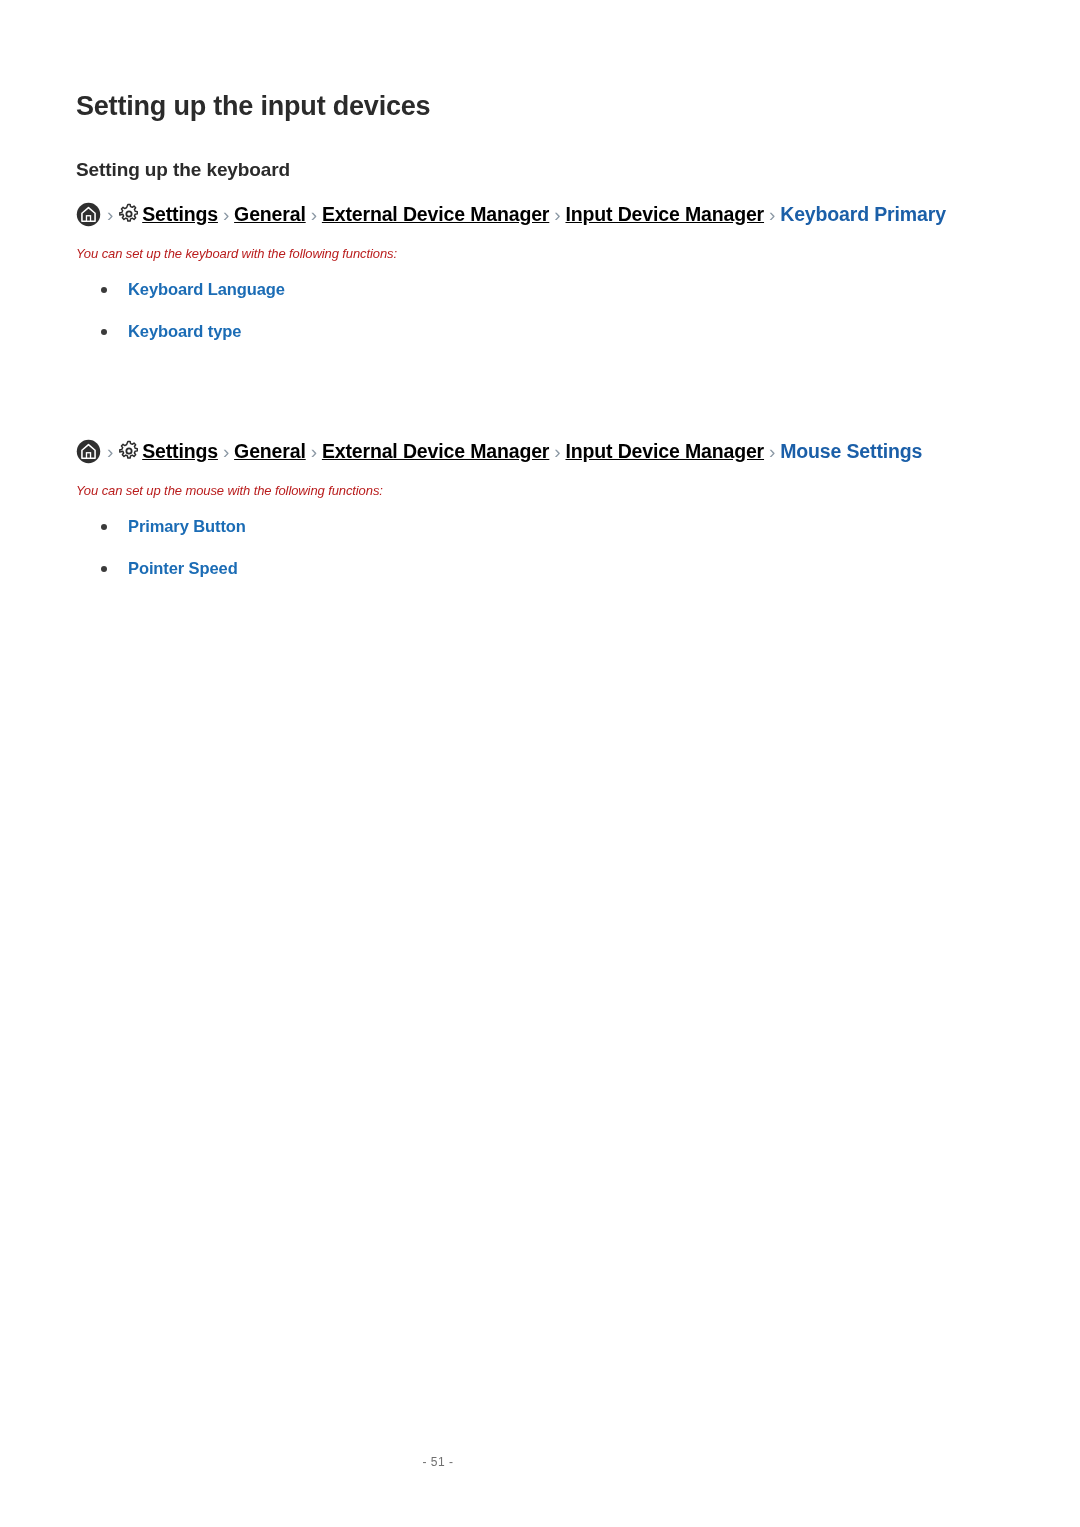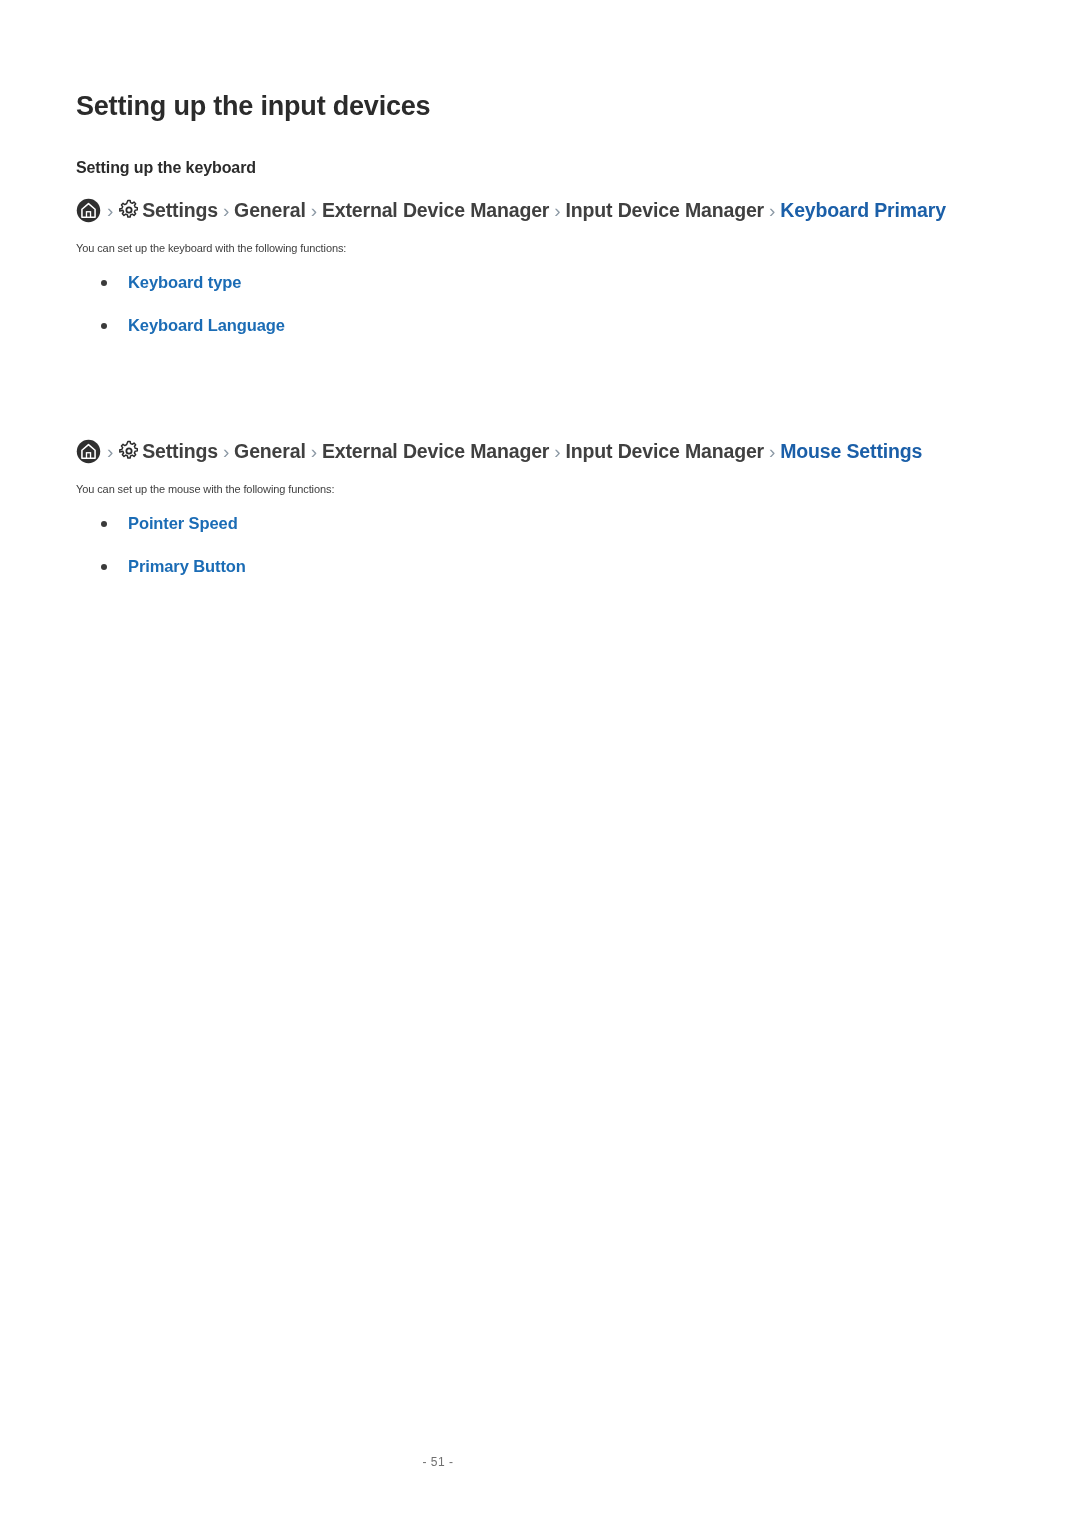--- a/index.html
+++ b/index.html
@@ -38,41 +38,42 @@
 
   .section {
     position: absolute;
     left: 76px;
     width: 930px;
   }
   .section-keyboard { top: 158px; }
   .section-mouse    { top: 437px; }
 
   .section-title {
-    font-size: 16px;
+    font-size: 19px;
     font-weight: bold;
     color: #2b2b2b;
     letter-spacing: -0.1px;
     line-height: 1.25;
     margin: 0 0 18px 0;
   }
 
   
   .breadcrumb {
     font-size: 19.5px;
     line-height: 29px;
     color: #1b5fa8;
     font-weight: bold;
     letter-spacing: -0.15px;
     margin: 0 0 4px 0;
     max-width: 900px;
   }
   .crumb {
-    color: #404040;
+    color: #000000;
     white-space: nowrap;
+    text-decoration: underline;
   }
   .crumb-sep {
     color: #8d9aa6;
     font-weight: normal;
     padding: 0 5px;
     font-size: 19px;
     display: inline-block;
     vertical-align: baseline;
   }
 
@@ -86,25 +87,26 @@
   .gear-icon {
     display: inline-block;
     width: 22px;
     height: 22px;
     vertical-align: -4px;
     margin-right: 2px;
   }
 
   
   .body-text {
-    font-size: 11px;
-    color: #404040;
+    font-size: 13px;
+    color: #b91c1c;
     line-height: 1.45;
     letter-spacing: -0.1px;
     margin: 16px 0 0 0;
+    font-style: italic;
   }
 
   
   .bullet-list {
     list-style: none;
     margin: 14px 0 0 0;
     padding: 0;
   }
   .bullet-list li {
     position: relative;
@@ -159,25 +161,25 @@
           </svg></span><span class="crumb-sep">›</span><span class="gear-icon"><svg viewBox="0 0 24 24" width="22" height="22" xmlns="http://www.w3.org/2000/svg">
             <path d="M12 8.15a3.85 3.85 0 1 0 0 7.7 3.85 3.85 0 0 0 0-7.7zm0 1.95a1.9 1.9 0 1 1 0 3.8 1.9 1.9 0 0 1 0-3.8z" fill="#2B2B2B"></path>
             <path d="M10.75 1.6h2.5l.42 2.35a8.4 8.4 0 0 1 1.86.78l1.96-1.36 1.77 1.77-1.36 1.96c.33.58.6 1.2.78 1.86l2.35.42v2.5l-2.35.42a8.4 8.4 0 0 1-.78 1.86l1.36 1.96-1.77 1.77-1.96-1.36c-.58.33-1.2.6-1.86.78l-.42 2.35h-2.5l-.42-2.35a8.4 8.4 0 0 1-1.86-.78l-1.96 1.36-1.77-1.77 1.36-1.96a8.4 8.4 0 0 1-.78-1.86L1.97 13.2v-2.5l2.35-.42c.18-.66.45-1.28.78-1.86L3.74 6.46l1.77-1.77 1.96 1.36c.58-.33 1.2-.6 1.86-.78z" fill="none" stroke="#2B2B2B" stroke-width="1.6" stroke-linejoin="round"></path>
           </svg></span><span class="crumb">Settings</span><span class="crumb-sep">›</span><span class="crumb">General</span><span class="crumb-sep">›</span><span class="crumb">External Device Manager</span><span class="crumb-sep">›</span><span class="crumb">Input Device Manager</span><span class="crumb-sep">›</span><span>Keyboard Primary</span></p>
 
     <p class="body-text">You can set up the keyboard with the following functions:</p>
 
     <ul class="bullet-list">
       <li>
         <span class="bullet-dot"></span>
+        <span class="bullet-label">Keyboard Language</span>
+      </li>
+      <li>
+        <span class="bullet-dot"></span>
         <span class="bullet-label">Keyboard type</span>
-      </li>
-      <li>
-        <span class="bullet-dot"></span>
-        <span class="bullet-label">Keyboard Language</span>
       </li>
     </ul>
   </div>
 
   <div class="section section-mouse">
 
 
     <p class="breadcrumb"><span class="home-icon"><svg viewBox="0 0 32 32" width="25" height="25" xmlns="http://www.w3.org/2000/svg">
             <circle cx="16" cy="16" r="15" fill="#2F2F2F"></circle>
             <path d="M16 7.2 L7.6 14.4 L7.6 24.6 L24.4 24.6 L24.4 14.4 Z" fill="none" stroke="#FFFFFF" stroke-width="2" stroke-linejoin="round"></path>
@@ -185,24 +187,24 @@
           </svg></span><span class="crumb-sep">›</span><span class="gear-icon"><svg viewBox="0 0 24 24" width="22" height="22" xmlns="http://www.w3.org/2000/svg">
             <path d="M12 8.15a3.85 3.85 0 1 0 0 7.7 3.85 3.85 0 0 0 0-7.7zm0 1.95a1.9 1.9 0 1 1 0 3.8 1.9 1.9 0 0 1 0-3.8z" fill="#2B2B2B"></path>
             <path d="M10.75 1.6h2.5l.42 2.35a8.4 8.4 0 0 1 1.86.78l1.96-1.36 1.77 1.77-1.36 1.96c.33.58.6 1.2.78 1.86l2.35.42v2.5l-2.35.42a8.4 8.4 0 0 1-.78 1.86l1.36 1.96-1.77 1.77-1.96-1.36c-.58.33-1.2.6-1.86.78l-.42 2.35h-2.5l-.42-2.35a8.4 8.4 0 0 1-1.86-.78l-1.96 1.36-1.77-1.77 1.36-1.96a8.4 8.4 0 0 1-.78-1.86L1.97 13.2v-2.5l2.35-.42c.18-.66.45-1.28.78-1.86L3.74 6.46l1.77-1.77 1.96 1.36c.58-.33 1.2-.6 1.86-.78z" fill="none" stroke="#2B2B2B" stroke-width="1.6" stroke-linejoin="round"></path>
           </svg></span><span class="crumb">Settings</span><span class="crumb-sep">›</span><span class="crumb">General</span><span class="crumb-sep">›</span><span class="crumb">External Device Manager</span><span class="crumb-sep">›</span><span class="crumb">Input Device Manager</span><span class="crumb-sep">›</span><span>Mouse Settings</span></p>
 
     <p class="body-text">You can set up the mouse with the following functions:</p>
 
     <ul class="bullet-list">
       <li>
         <span class="bullet-dot"></span>
+        <span class="bullet-label">Primary Button</span>
+      </li>
+      <li>
+        <span class="bullet-dot"></span>
         <span class="bullet-label">Pointer Speed</span>
-      </li>
-      <li>
-        <span class="bullet-dot"></span>
-        <span class="bullet-label">Primary Button</span>
       </li>
     </ul>
   </div>
 
   <div class="page-number">- 51 -</div>
 
 </div>
 
 </body></html>

